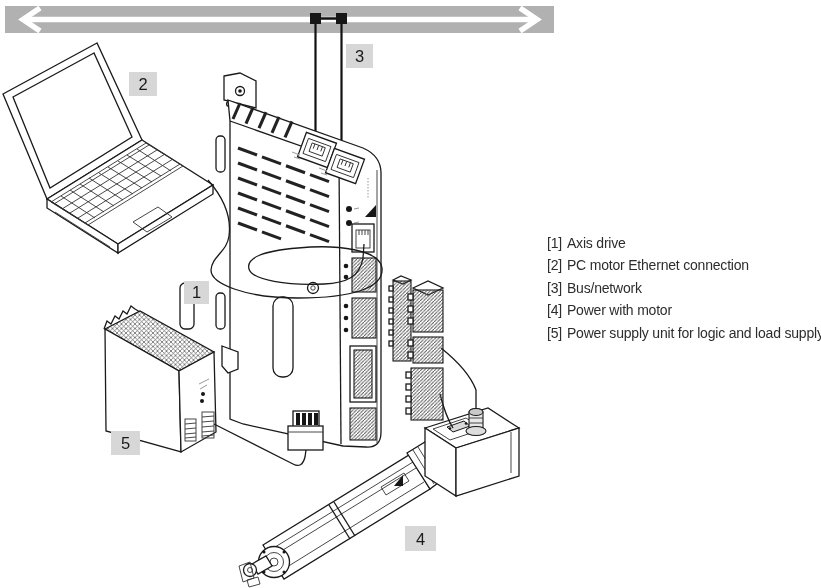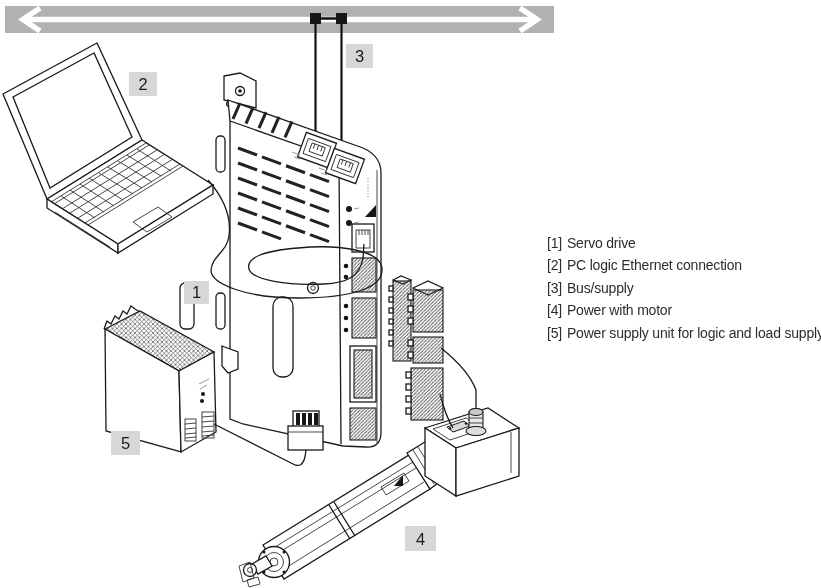--- a/index.html
+++ b/index.html
@@ -331,29 +331,29 @@
     <g>
       <rect class="callout-box" x="111" y="431" width="29" height="24"></rect>
       <text class="callout-num" x="125.5" y="449">5</text>
     </g>
   </g>
 </svg>
 
   <div class="legend">
     <div class="legend-row">
       <span class="ref">[1]</span>
-      <span class="lbl">Servo drive</span>
+      <span class="lbl">Axis drive</span>
     </div>
     <div class="legend-row">
       <span class="ref">[2]</span>
-      <span class="lbl">PC logic Ethernet connection</span>
+      <span class="lbl">PC motor Ethernet connection</span>
     </div>
     <div class="legend-row">
       <span class="ref">[3]</span>
-      <span class="lbl">Bus/supply</span>
+      <span class="lbl">Bus/network</span>
     </div>
     <div class="legend-row">
       <span class="ref">[4]</span>
       <span class="lbl">Power with motor</span>
     </div>
     <div class="legend-row">
       <span class="ref">[5]</span>
       <span class="lbl">Power supply unit for logic and load supply</span>
     </div>
   </div>

